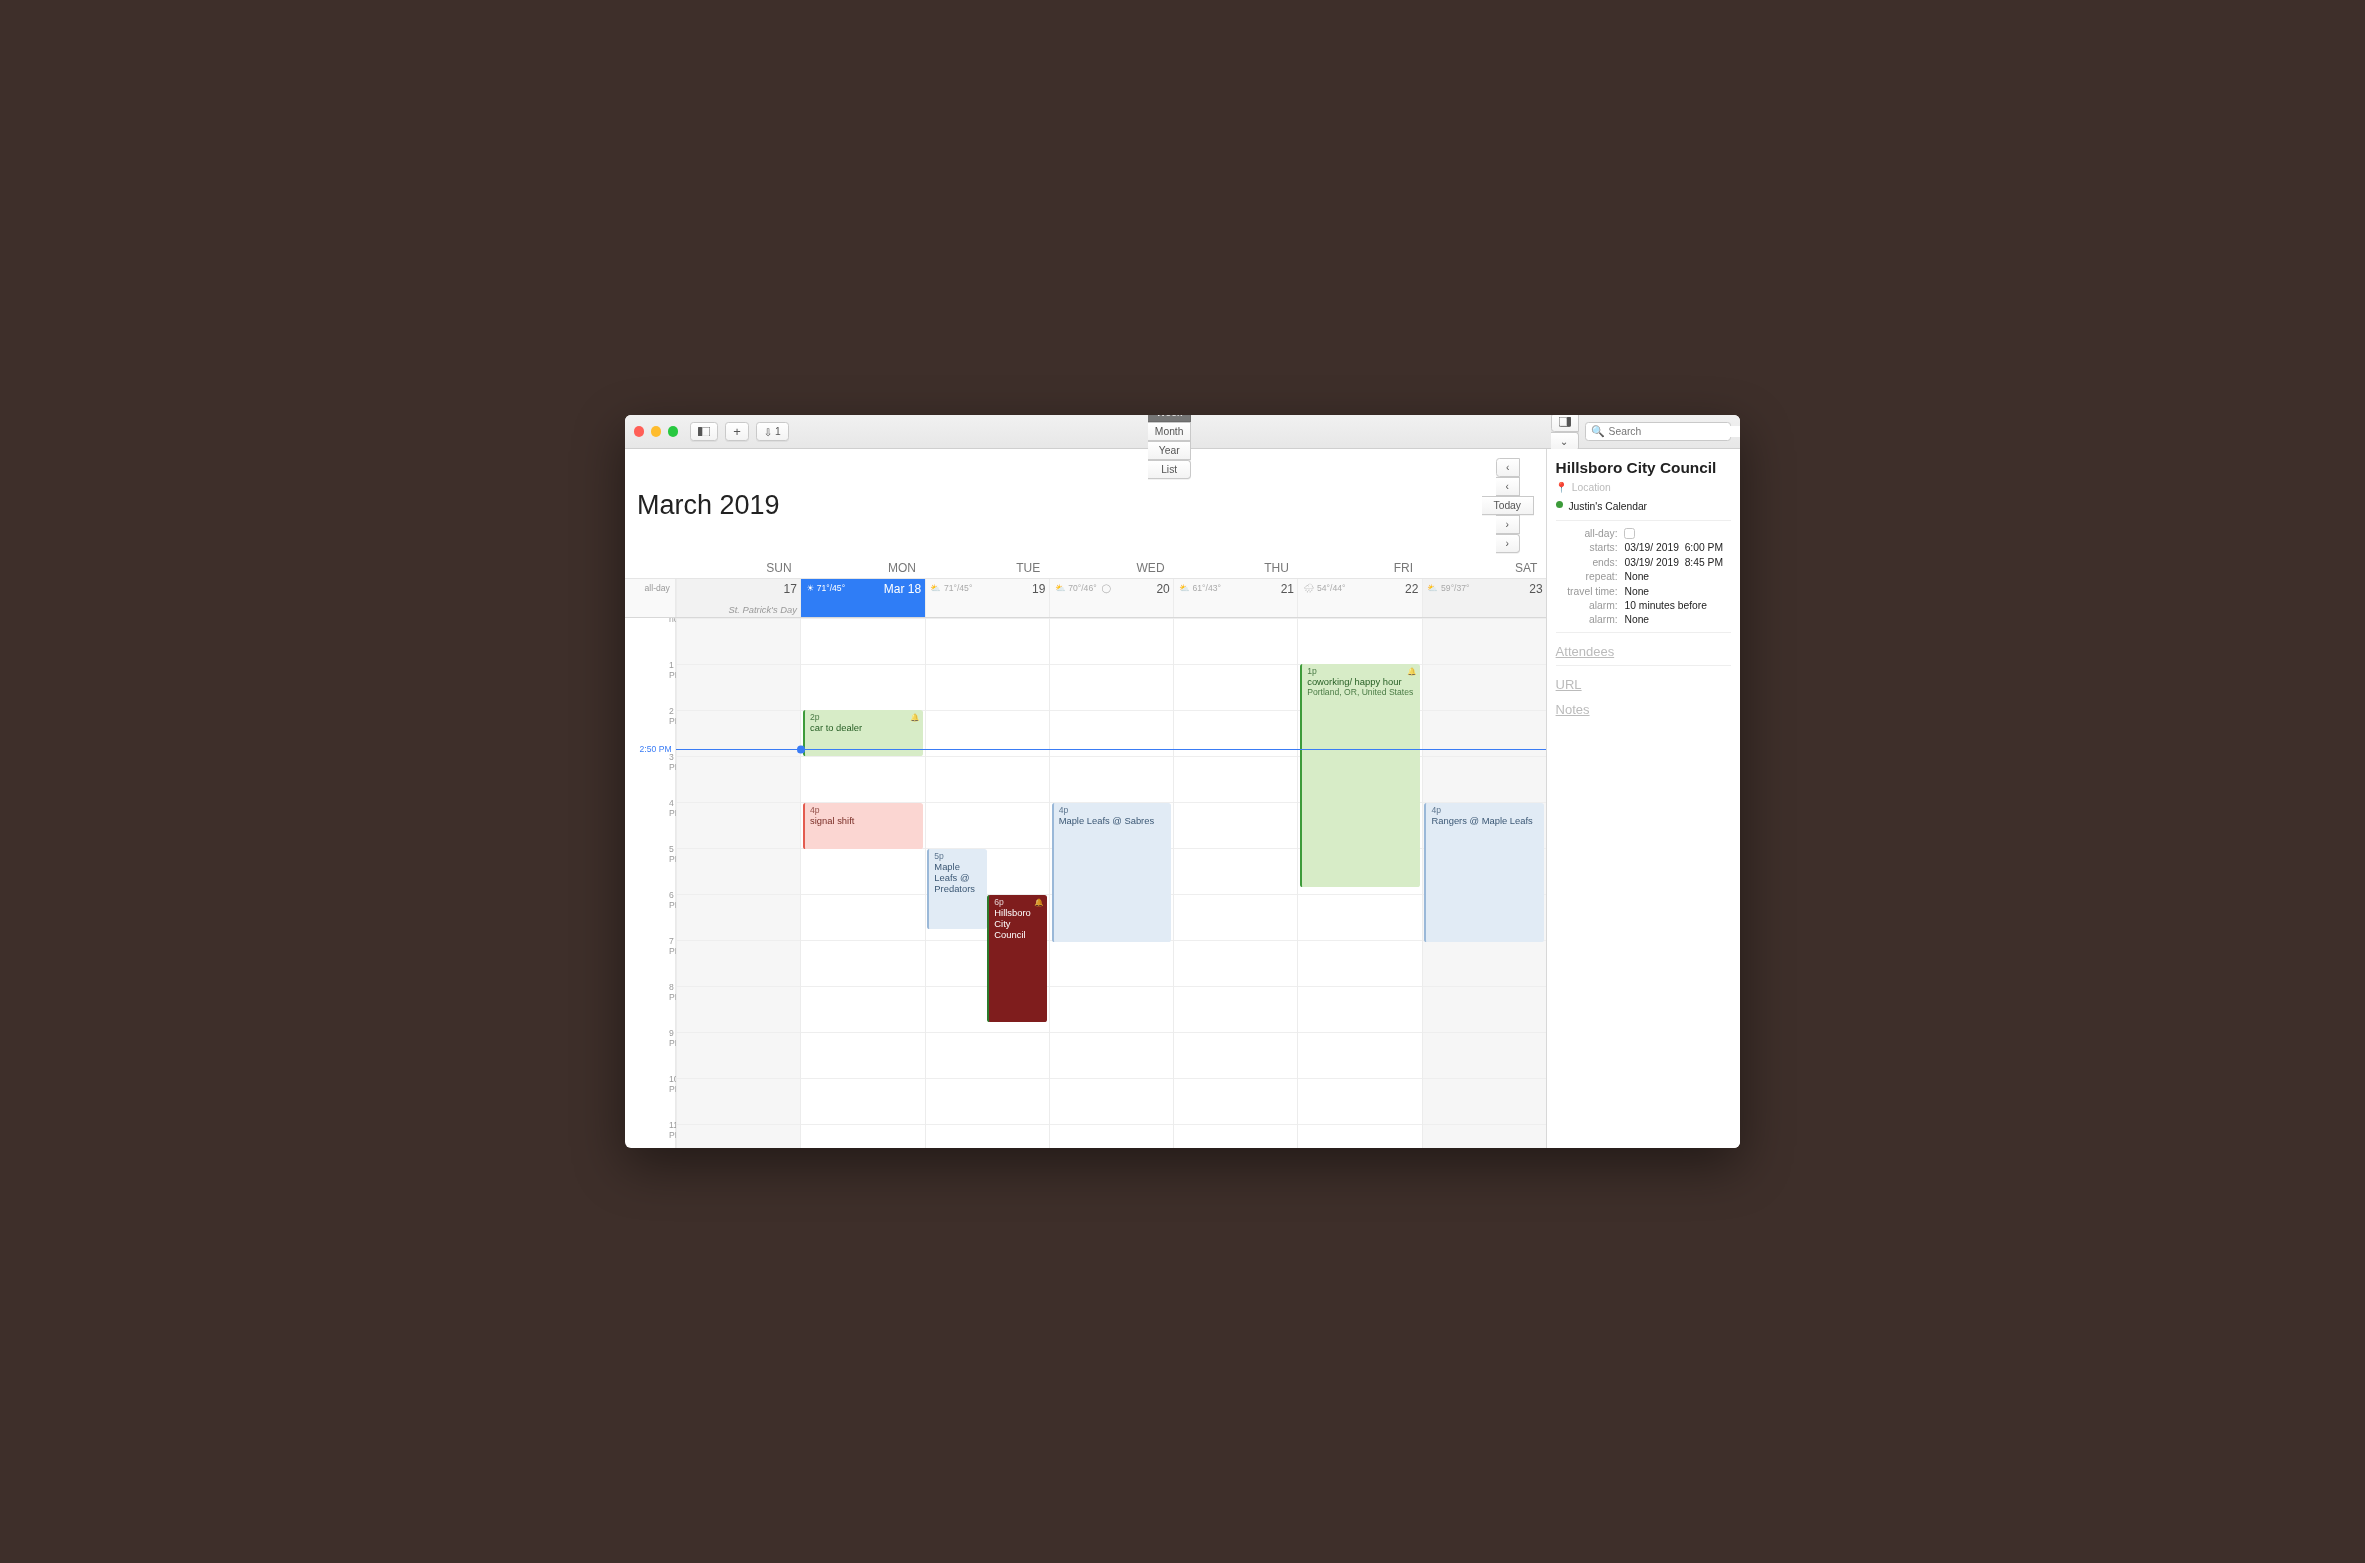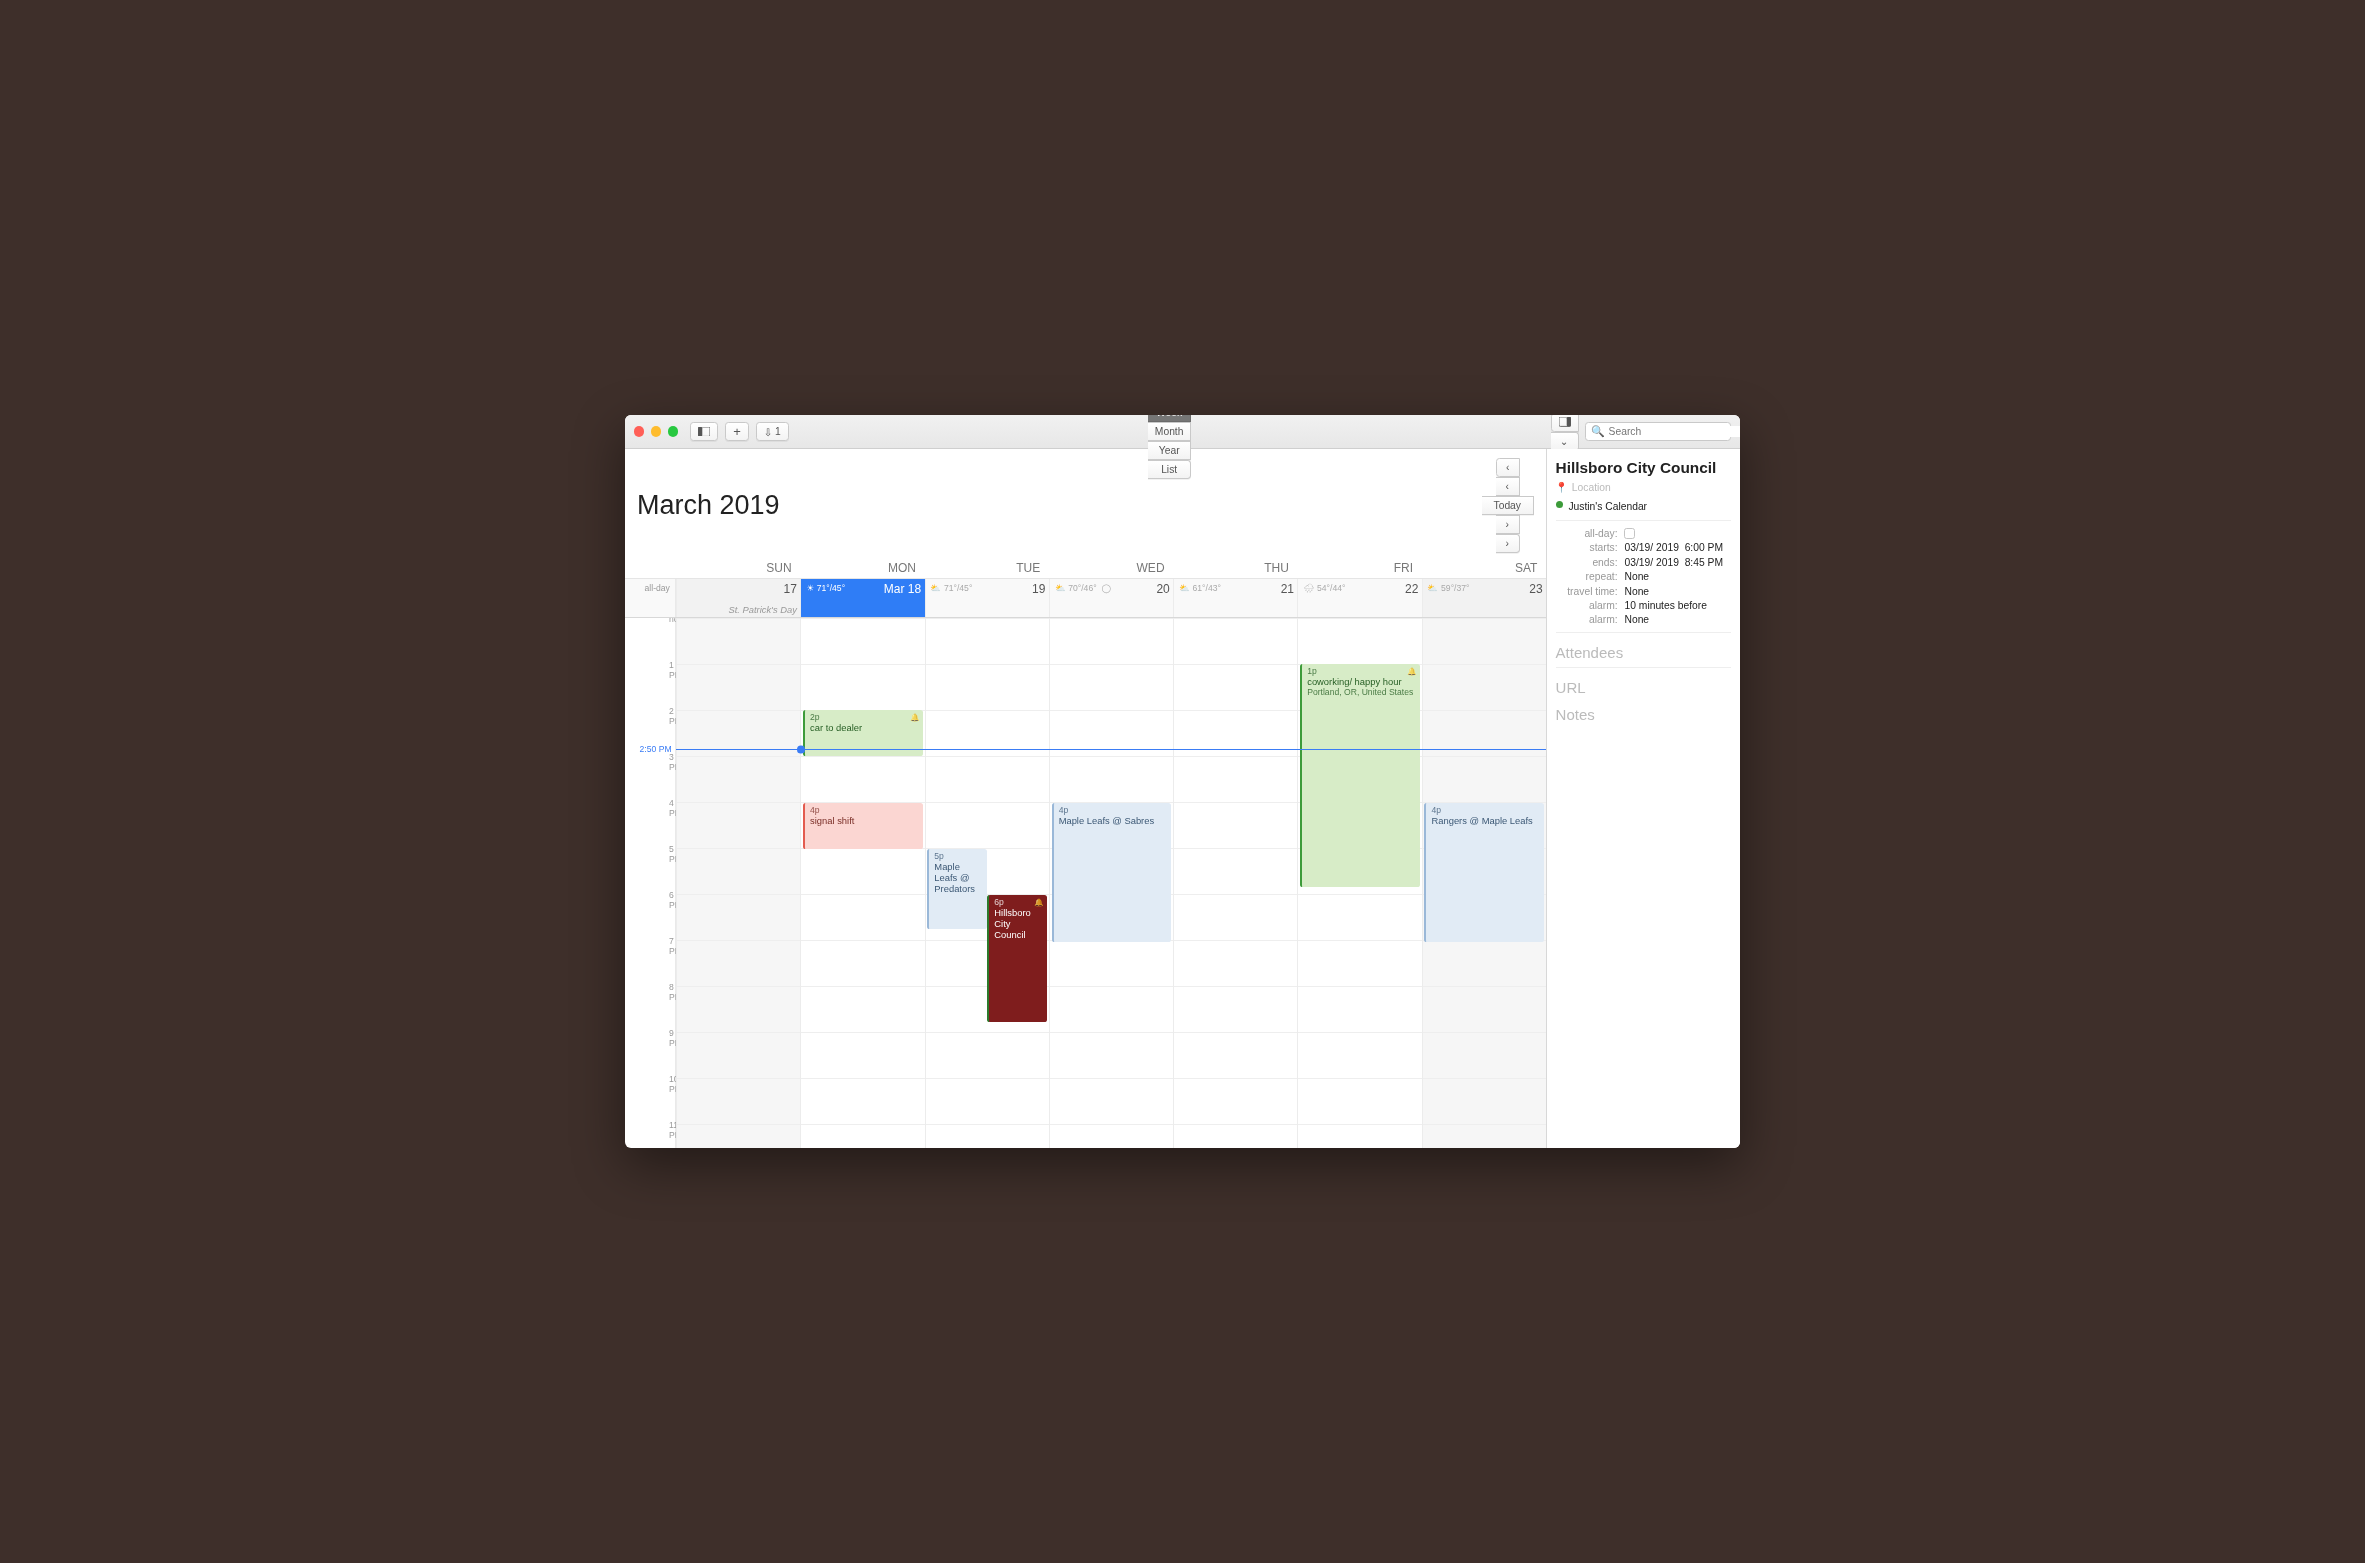--- a/index.html
+++ b/index.html
@@ -180,21 +180,21 @@
   .ev-green-sel { background:#7f1d1d; border-color:#2d7a2b; color:#fff;}
   .ev-red   { background:#fbd6d2; border-color:#e35b4f; color:#7a2e27;}
   .ev-blue  { background:#e1ebf5; border-color:#9ab8d8; color:#3c5875;}
   
   .insp-title { font-size: 15.4px; font-weight: 600; margin-bottom: 3.4px;}
   .insp-loc { font-size: 10.3px; color:#bbb; display:flex; align-items:center; gap:3.4px; margin-bottom:6.9px;}
   .insp-cal { font-size: 10.3px; display:flex; gap:5.1px; margin-bottom:8.6px;}
   .insp-cal .swatch { width:7.7px; height:7.7px; border-radius:50%; background:#3d9b3a;}
   .insp-row { display:flex; font-size:10.3px; margin:3.4px 0; align-items:center;}
   .insp-row .label { width:62px; text-align:right; color:#999; margin-right:6.9px;}
-  .insp-placeholder { color:#bbb; font-size:15px; margin:10.3px 0 3.4px;}
+  .insp-placeholder { color:#bbb; font-size:13px; margin:10.3px 0 3.4px;text-decoration:underline;}
   hr.sep { border:none; border-top:0.9px solid #eee; margin:6.9px 0;}
   .checkbox { width:11px; height:11px; border:0.9px solid #c4c4c4; border-radius:2.6px; display:inline-block;}
 </style>
 </head>
 <body>
 
 <div class="window">
 
   <div class="titlebar">
     <div class="traffic">

